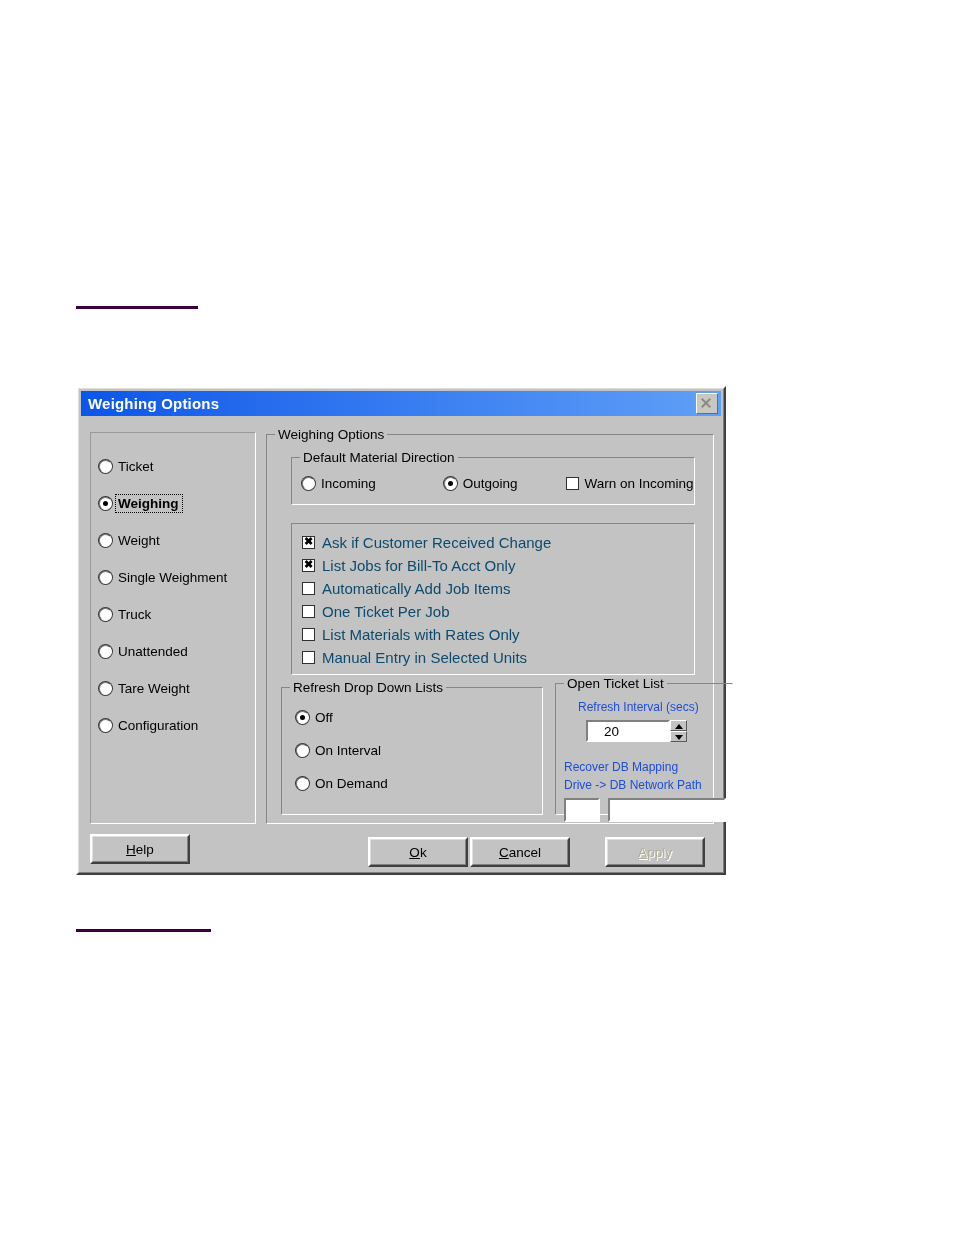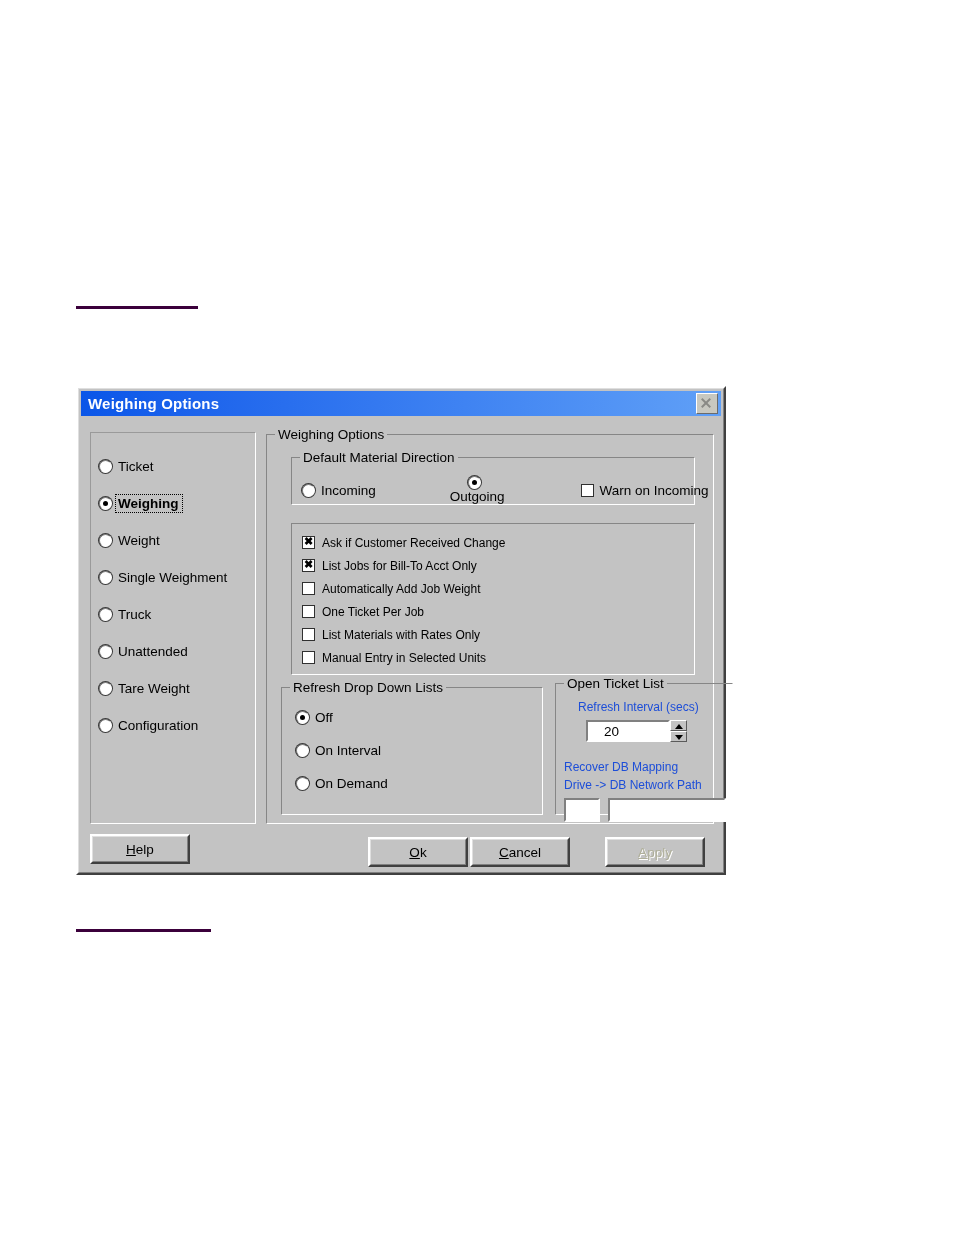--- a/index.html
+++ b/index.html
@@ -169,25 +169,25 @@
   #grp-ticket { left: 288px; top: 248px; width: 178px; height: 132px; }
 
   .dir-row {
     position: absolute;
     left: 10px; top: 18px;
     display: flex; align-items: center;
   }
   .opt { display: flex; align-items: center; cursor: default; }
   .opt .lbl { font-size: 13.5px; color: #000; margin-left: 6px; white-space: nowrap; }
   #opt-incoming { margin-right: 68px; }
-  #opt-outgoing { margin-right: 76px; flex-direction: column; }
+  #opt-outgoing { margin-right: 48px; }
 
   .check-list { position: absolute; left: 10px; top: 10px; }
   .check-row { display: flex; align-items: center; height: 17px; margin-bottom: 6px; cursor: default; }
-  .check-row .lbl { font-size: 12px; color: #000000; margin-left: 7px; white-space: nowrap; }
+  .check-row .lbl { font-size: 15px; color: #0c4a6e; margin-left: 7px; white-space: nowrap; }
 
   .refresh-list { position: absolute; left: 14px; top: 22px; }
   .refresh-list .opt { margin-bottom: 18px; }
 
   .ticket-inner { position: absolute; left: 0; top: 0; right: 0; bottom: 0; }
   .ticket-lbl {
     position: absolute;
     font-size: 12px;
     color: #1d4ed8;
     white-space: nowrap;
@@ -372,21 +372,21 @@
           <div class="check-row">
             <span class="checkbox on"></span>
             <span class="lbl">Ask if Customer Received Change</span>
           </div>
           <div class="check-row">
             <span class="checkbox on"></span>
             <span class="lbl">List Jobs for Bill-To Acct Only</span>
           </div>
           <div class="check-row">
             <span class="checkbox"></span>
-            <span class="lbl">Automatically Add Job Weight</span>
+            <span class="lbl">Automatically Add Job Items</span>
           </div>
           <div class="check-row">
             <span class="checkbox"></span>
             <span class="lbl">One Ticket Per Job</span>
           </div>
           <div class="check-row">
             <span class="checkbox"></span>
             <span class="lbl">List Materials with Rates Only</span>
           </div>
           <div class="check-row">

